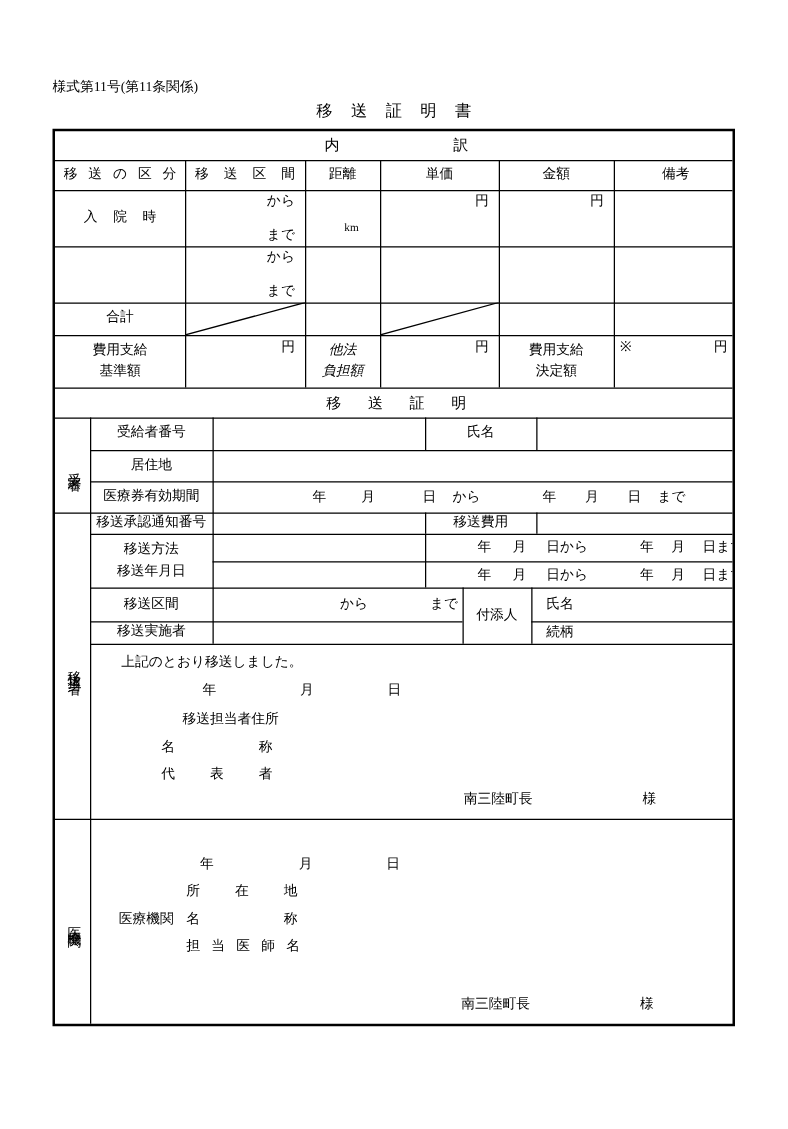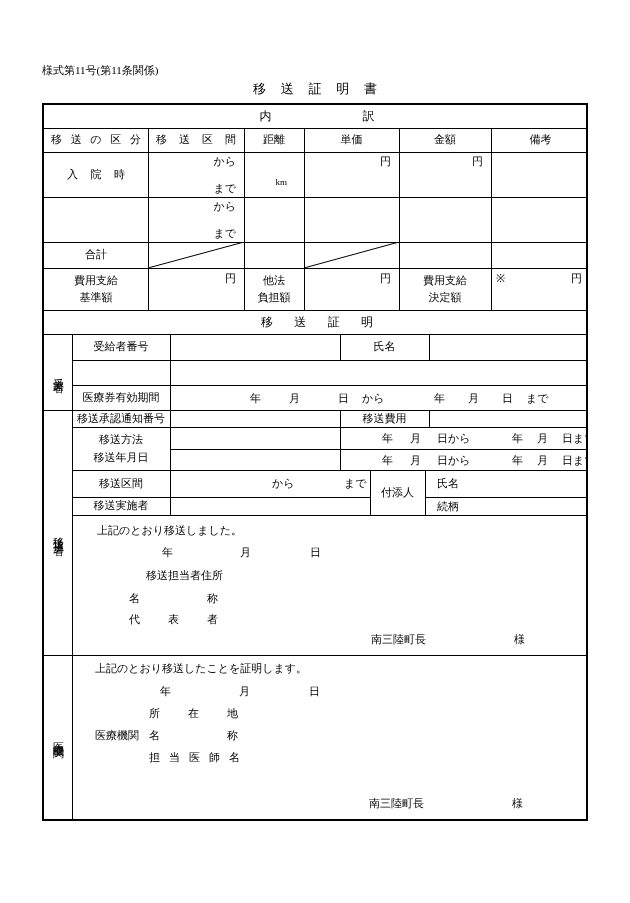--- a/index.html
+++ b/index.html
@@ -99,39 +99,40 @@
     <div class="rt" style="left:104px;top:95px;width:88px;">から</div>
     <div class="rt" style="left:104px;top:122px;width:88px;">まで</div>
 
     <div class="cc" style="left:0;top:137px;width:104px;height:26px;">合計</div>
 
     <div class="cc col" style="left:0;top:163px;width:104px;height:42px;">
       <span>費用支給</span>
       <span>基準額</span>
     </div>
     <div class="rt" style="left:104px;top:167px;width:88px;">円</div>
-    <div class="cc col" style="left:200px;top:163px;width:60px;height:42px;">
+    <div class="cc col" style="left:200px;top:163px;width:60px;height:42px;font-style:italic;">
       <span>他法</span>
       <span>負担額</span>
     </div>
     <div class="rt" style="left:260px;top:167px;width:87px;">円</div>
     <div class="cc col" style="left:355px;top:163px;width:92px;height:42px;">
       <span>費用支給</span>
       <span>決定額</span>
     </div>
     <div class="t" style="left:452px;top:167px;">※</div>
     <div class="rt" style="left:447px;top:167px;width:91px;">円</div>
 
     <div class="cc sect" style="left:0;top:205px;width:546px;height:24px;">
       <span class="jst" style="width:112px;">移送証明</span>
     </div>
 
     <div class="vlab" style="left:0;top:229px;width:28px;height:76px;">受療者</div>
     <div class="cc" style="left:28px;top:229px;width:98px;height:26px;">受給者番号</div>
     <div class="cc" style="left:296px;top:229px;width:89px;height:26px;">氏名</div>
+    <div class="cc" style="left:28px;top:255px;width:98px;height:25px;">居住地</div>
     <div class="cc" style="left:28px;top:280px;width:98px;height:25px;">医療券有効期間</div>
     <div class="t" style="left:206px;top:287px;">年</div>
     <div class="t" style="left:245px;top:287px;">月</div>
     <div class="t" style="left:294px;top:287px;">日</div>
     <div class="t" style="left:318px;top:287px;">から</div>
     <div class="t" style="left:390px;top:287px;">年</div>
     <div class="t" style="left:424px;top:287px;">月</div>
     <div class="t" style="left:458px;top:287px;">日</div>
     <div class="t" style="left:482px;top:287px;">まで</div>
 
@@ -168,21 +169,20 @@
     <div class="t" style="left:118px;top:441px;">年</div>
     <div class="t" style="left:196px;top:441px;">月</div>
     <div class="t" style="left:266px;top:441px;">日</div>
     <div class="t" style="left:102px;top:464px;">移送担当者住所</div>
     <div class="t" style="left:85px;top:487px;"><span class="jst" style="width:89px;">名称</span></div>
     <div class="t" style="left:85px;top:508px;"><span class="jst" style="width:89px;">代表者</span></div>
     <div class="t" style="left:327px;top:528px;">南三陸町長</div>
     <div class="t" style="left:470px;top:528px;">様</div>
 
     <div class="vlab" style="left:0;top:550px;width:28px;height:164px;">医療機関</div>
-    <div class="t" style="left:51px;top:557px;">上記のとおり移送したことを証明します。</div>
     <div class="t" style="left:116px;top:580px;">年</div>
     <div class="t" style="left:195px;top:580px;">月</div>
     <div class="t" style="left:265px;top:580px;">日</div>
     <div class="t" style="left:105px;top:602px;"><span class="jst" style="width:89px;">所在地</span></div>
     <div class="t" style="left:51px;top:624px;">医療機関</div>
     <div class="t" style="left:105px;top:624px;"><span class="jst" style="width:89px;">名称</span></div>
     <div class="t" style="left:105px;top:646px;"><span class="jst" style="width:91px;">担当医師名</span></div>
     <div class="t" style="left:325px;top:692px;">南三陸町長</div>
     <div class="t" style="left:468px;top:692px;">様</div>
 

